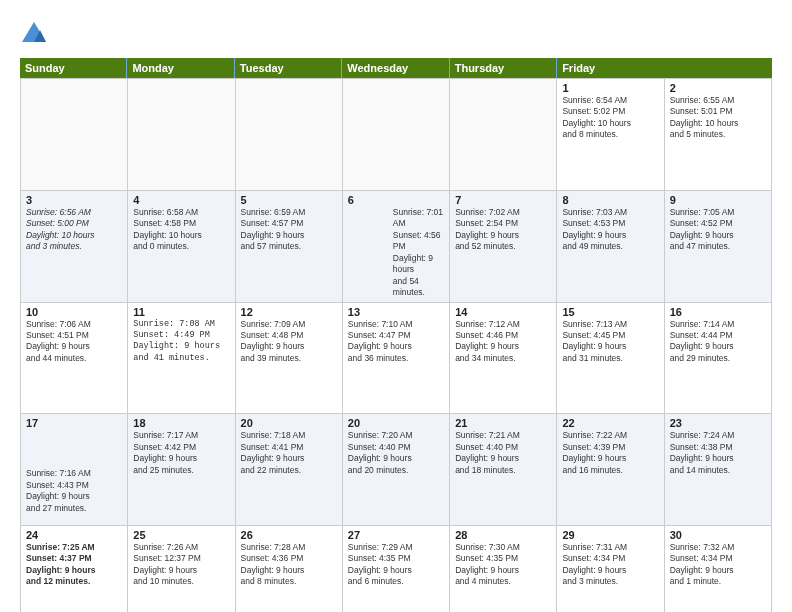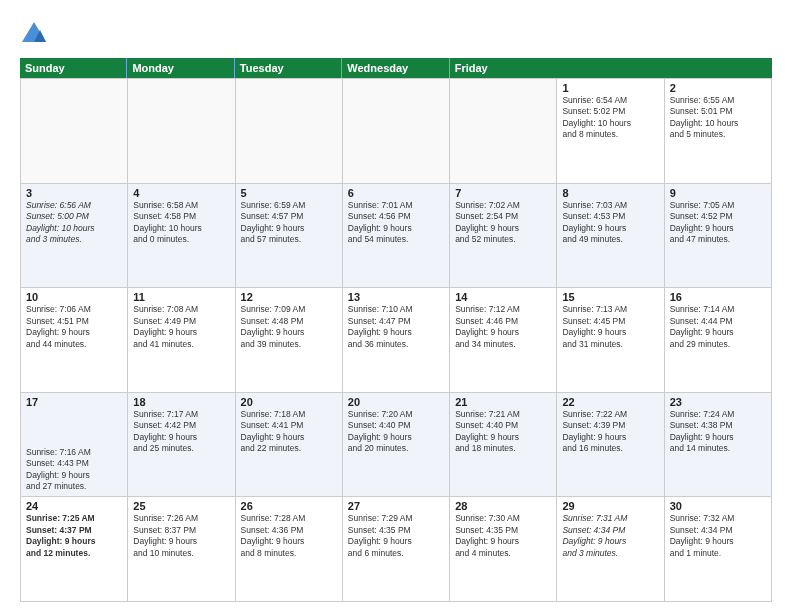--- a/index.html
+++ b/index.html
@@ -63,21 +63,21 @@
       margin-top: 2px;
     }
     .calendar {
       flex: 1;
       display: flex;
       flex-direction: column;
     }
     .cal-header {
       display: grid;
       grid-template-columns: repeat(7, 1fr);
-      background: #15803d;
+      background: #4d7c0f;
     }
     .cal-header-cell {
       color: #fff;
       font-size: 11px;
       font-weight: bold;
       padding: 4px 5px;
       text-align: left;
       border-right: 1px solid #6aa8e2;
     }
     .cal-header-cell:last-child { border-right: none; }
@@ -139,20 +139,21 @@
       <div class="subtitle"></div>
     </div>
   </div>
 
   <div class="calendar">
     <div class="cal-header">
     <div class="cal-header-cell">Sunday</div>
         <div class="cal-header-cell">Monday</div>
         <div class="cal-header-cell">Tuesday</div>
         <div class="cal-header-cell">Wednesday</div>
+        <div class="cal-header-cell">Thursday</div>
         <div class="cal-header-cell">Friday</div>
       </div>
     <div class="cal-body">
     <div class="cal-row">
           <div class="cal-cell empty"></div>
           <div class="cal-cell empty"></div>
           <div class="cal-cell empty"></div>
           <div class="cal-cell empty"></div>
           <div class="cal-cell empty"></div>
           <div class="cal-cell">
@@ -187,21 +188,21 @@
           </div>
           <div class="cal-cell alt-row">
             <div class="day-number">5</div>
             <div class="day-info" style="white-space: pre-line;">Sunrise: 6:59 AM
 Sunset: 4:57 PM
 Daylight: 9 hours
 and 57 minutes.</div>
           </div>
           <div class="cal-cell alt-row">
             <div class="day-number">6</div>
-            <div class="day-info" style="white-space: pre-line;">Sunrise: 7:01 AM
+            <div class="day-info" style="white-space: pre-line; margin-left: 45px;">Sunrise: 7:01 AM
 Sunset: 4:56 PM
 Daylight: 9 hours
 and 54 minutes.</div>
           </div>
           <div class="cal-cell alt-row">
             <div class="day-number">7</div>
             <div class="day-info" style="white-space: pre-line;">Sunrise: 7:02 AM
 Sunset: 2:54 PM
 Daylight: 9 hours
 and 52 minutes.</div>
@@ -224,21 +225,21 @@
         <div class="cal-row">
           <div class="cal-cell">
             <div class="day-number">10</div>
             <div class="day-info" style="white-space: pre-line;">Sunrise: 7:06 AM
 Sunset: 4:51 PM
 Daylight: 9 hours
 and 44 minutes.</div>
           </div>
           <div class="cal-cell">
             <div class="day-number">11</div>
-            <div class="day-info" style="white-space: pre-line;">Sunrise: 7:08 AM
+            <div class="day-info" style="white-space: pre-line; font-family: Liberation Mono, monospace;">Sunrise: 7:08 AM
 Sunset: 4:49 PM
 Daylight: 9 hours
 and 41 minutes.</div>
           </div>
           <div class="cal-cell">
             <div class="day-number">12</div>
             <div class="day-info" style="white-space: pre-line;">Sunrise: 7:09 AM
 Sunset: 4:48 PM
 Daylight: 9 hours
 and 39 minutes.</div>
@@ -327,21 +328,21 @@
           <div class="cal-cell">
             <div class="day-number">24</div>
             <div class="day-info" style="white-space: pre-line; font-weight: bold;">Sunrise: 7:25 AM
 Sunset: 4:37 PM
 Daylight: 9 hours
 and 12 minutes.</div>
           </div>
           <div class="cal-cell">
             <div class="day-number">25</div>
             <div class="day-info" style="white-space: pre-line;">Sunrise: 7:26 AM
-Sunset: 8:37 PM
+Sunset: 12:37 PM
 Daylight: 9 hours
 and 10 minutes.</div>
           </div>
           <div class="cal-cell">
             <div class="day-number">26</div>
             <div class="day-info" style="white-space: pre-line;">Sunrise: 7:28 AM
 Sunset: 4:36 PM
 Daylight: 9 hours
 and 8 minutes.</div>
           </div>
@@ -354,21 +355,21 @@
           </div>
           <div class="cal-cell">
             <div class="day-number">28</div>
             <div class="day-info" style="white-space: pre-line;">Sunrise: 7:30 AM
 Sunset: 4:35 PM
 Daylight: 9 hours
 and 4 minutes.</div>
           </div>
           <div class="cal-cell">
             <div class="day-number">29</div>
-            <div class="day-info" style="white-space: pre-line; font-style: italic;">Sunrise: 7:31 AM
+            <div class="day-info" style="white-space: pre-line;">Sunrise: 7:31 AM
 Sunset: 4:34 PM
 Daylight: 9 hours
 and 3 minutes.</div>
           </div>
           <div class="cal-cell">
             <div class="day-number">30</div>
             <div class="day-info" style="white-space: pre-line;">Sunrise: 7:32 AM
 Sunset: 4:34 PM
 Daylight: 9 hours
 and 1 minute.</div>

